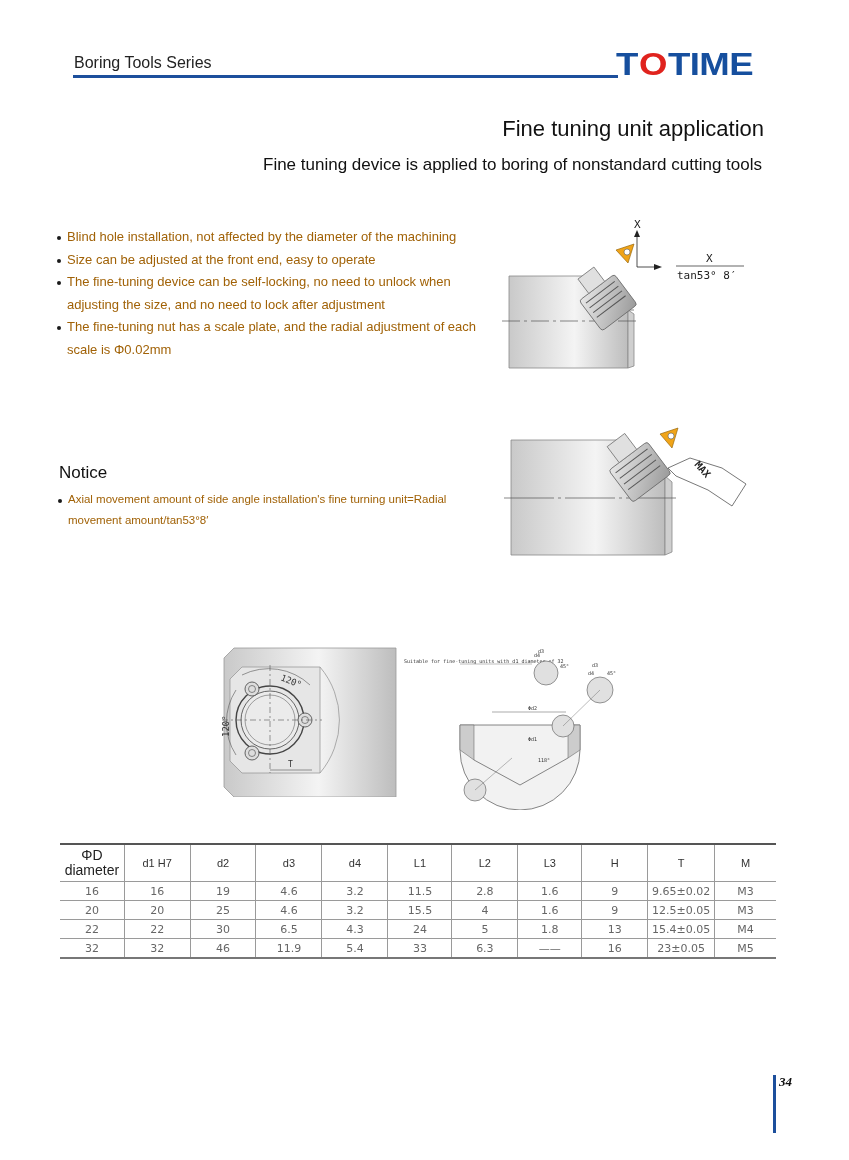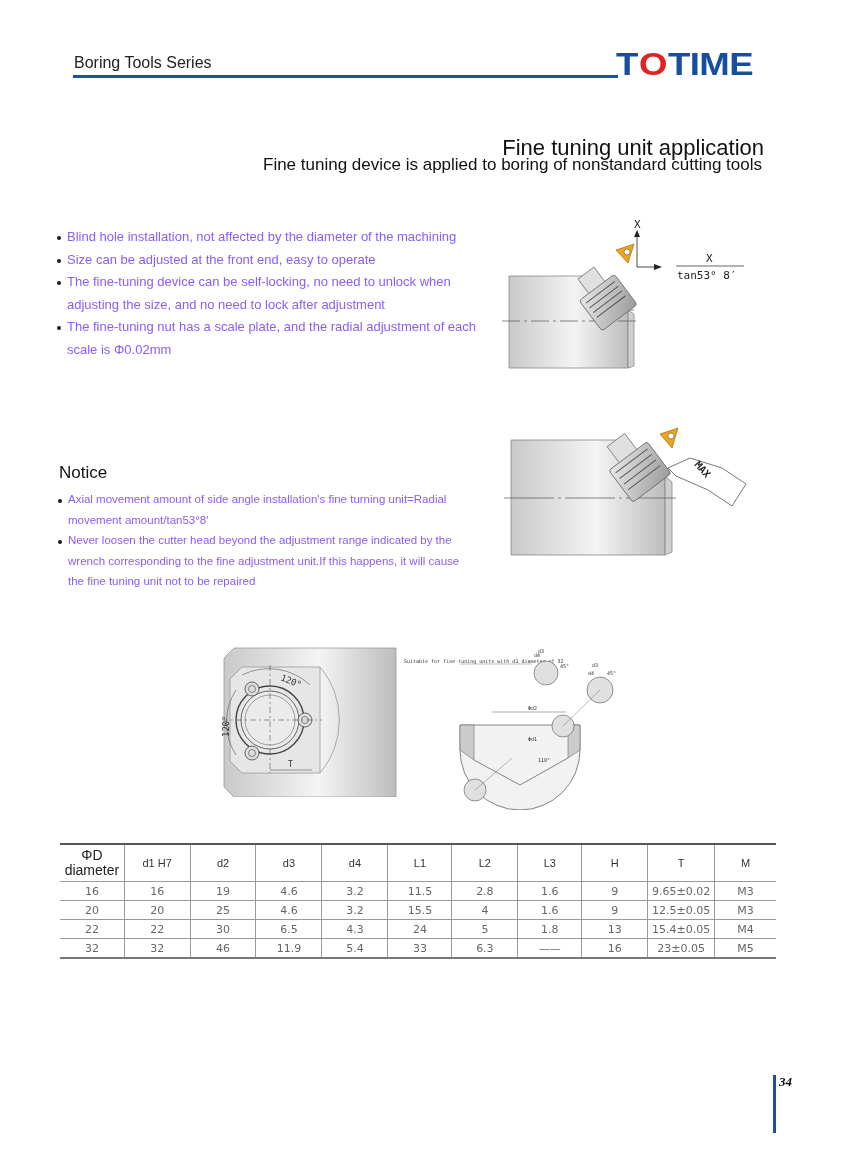--- a/index.html
+++ b/index.html
@@ -11,26 +11,26 @@
   #series-title { left: 74px; top: 54px; font-size: 16px; color: #222; }
   #header-rule { left: 73px; top: 75px; width: 545px; height: 3px; background: #1d4f9c; }
   #logo { left: 616px; top: 51px; height: 28px; display: flex; align-items: flex-end;
           font-family: "Liberation Sans", sans-serif; font-weight: 900; font-size: 31px;
           letter-spacing: -0.5px; line-height: 28px; }
   #logo .blue { color: #164f9e; }
   #logo .red { color: #e0231e; }
   #logo span { display: inline-block; transform: scaleX(1.18); transform-origin: left; margin-right: 5px; }
 
   
-  #main-title { right: 85px; top: 135px; font-size: 22px; color: #111; }
+  #main-title { right: 85px; top: 116px; font-size: 22px; color: #111; }
   #sub-title { right: 87px; top: 155px; font-size: 17px; color: #111; }
 
   
   .bullets { list-style: none; margin: 0; padding: 0; }
-  .bullets li { position: relative; padding-left: 12px; font-size: 13px; line-height: 22.5px; color: #8b5cf6; }
+  .bullets li { position: relative; padding-left: 12px; font-size: 13px; line-height: 22.5px; color: #a16207; }
   .bullets li::before { content: ""; position: absolute; left: 2px; top: 10px; width: 4px; height: 4px;
                         border-radius: 50%; background: #1a1a1a; }
   #features { left: 55px; top: 226px; width: 450px; }
   #notice-list { left: 56px; top: 489px; width: 410px; }
   #notice-list li { font-size: 11.5px; line-height: 20.5px; }
   #notice-title { left: 59px; top: 463px; font-size: 17px; color: #111; }
 
   
   .fig { position: absolute; }
   #fig1 { left: 500px; top: 210px; width: 280px; height: 165px; }
@@ -108,21 +108,20 @@
   <polygon points="154,54 162,57 154,60" fill="#222"></polygon>
   <text x="134" y="18" font-size="11" fill="#222">X</text>
   <text x="206" y="52" font-size="11" fill="#222">X</text>
   <line x1="176" y1="56" x2="244" y2="56" stroke="#222" stroke-width="0.7"></line>
   <text x="177" y="69" font-size="11" fill="#222">tan53° 8′</text>
 </svg>
 
 <div id="notice-title" class="abs">Notice</div>
 <ul id="notice-list" class="abs bullets">
   <li>Axial movement amount of side angle installation's fine turning unit=Radial movement amount/tan53°8′</li>
-  <li>Never loosen the cutter head beyond the adjustment range indicated by the wrench corresponding to the fine adjustment unit.If this happens, it will cause the fine tuning unit not to be repaired</li>
 </ul>
 
 <svg id="fig2" class="fig" viewBox="0 0 280 145">
   <path d="M11 20 L125 20 L165 56 L165 135 L11 135 Z" fill="url(#bodyGrad)" stroke="#888" stroke-width="0.8"></path>
   <path d="M165 56 L172 62 L172 132 L165 135 Z" fill="#cfcfcf" stroke="#888" stroke-width="0.8"></path>
   <line x1="4" y1="78" x2="178" y2="78" stroke="#555" stroke-width="0.7" stroke-dasharray="50 4 3 4"></line>
   <g transform="translate(140,52) rotate(-37)">
     <rect x="-24" y="-20" width="48" height="40" rx="3" fill="url(#cutGrad)" stroke="#666" stroke-width="0.8"></rect>
     <line x1="-20" y1="-14" x2="20" y2="-14" stroke="#555"></line>
     <line x1="-20" y1="-7" x2="20" y2="-7" stroke="#555"></line>

